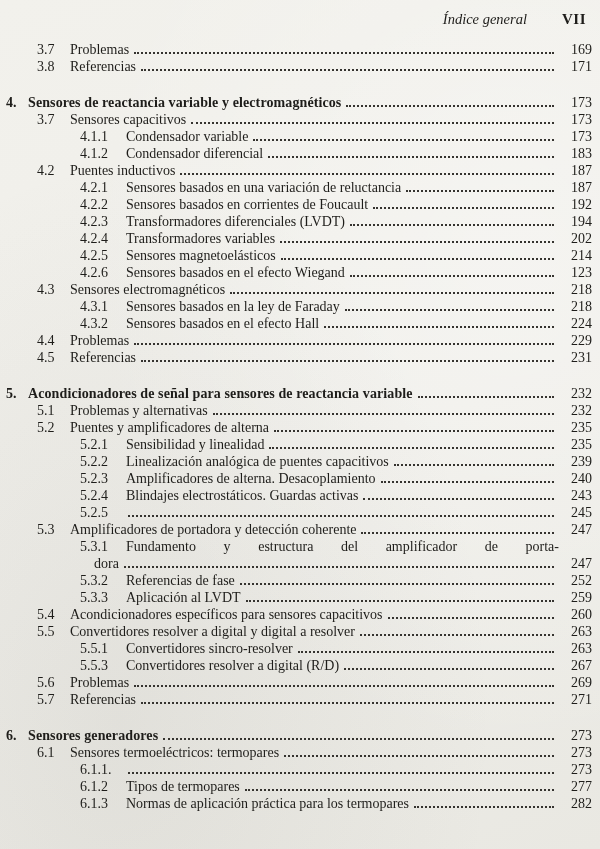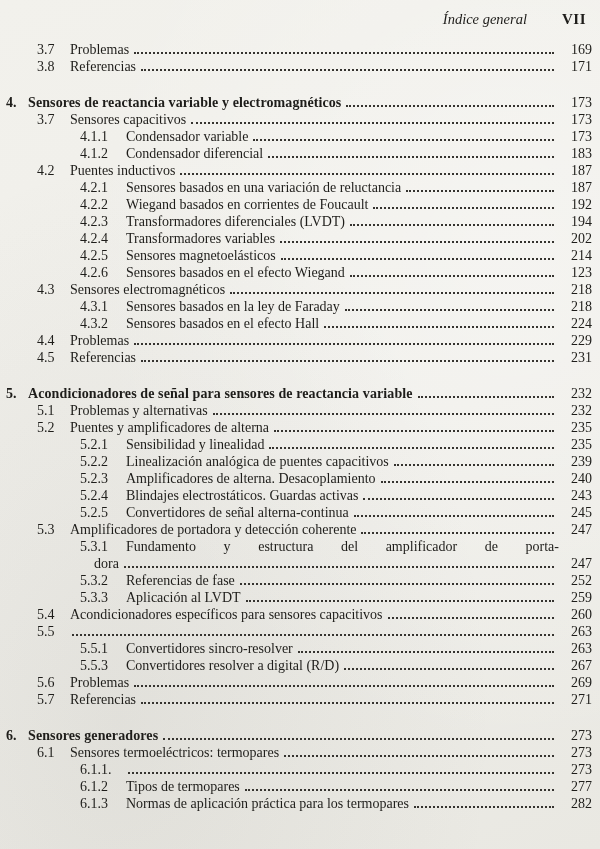--- a/index.html
+++ b/index.html
@@ -110,21 +110,21 @@
         <span class="pg">187</span>
       </div>
       <div class="row subsection">
         <span class="num">4.2.1</span>
         <span class="title">Sensores basados en una variación de reluctancia</span>
         <span class="dots"></span>
         <span class="pg">187</span>
       </div>
       <div class="row subsection">
         <span class="num">4.2.2</span>
-        <span class="title">Wiegand basados en corrientes de Foucault</span>
+        <span class="title">Sensores basados en corrientes de Foucault</span>
         <span class="dots"></span>
         <span class="pg">192</span>
       </div>
       <div class="row subsection">
         <span class="num">4.2.3</span>
         <span class="title">Transformadores diferenciales (LVDT)</span>
         <span class="dots"></span>
         <span class="pg">194</span>
       </div>
       <div class="row subsection">
@@ -212,21 +212,20 @@
         <span class="pg">240</span>
       </div>
       <div class="row subsection">
         <span class="num">5.2.4</span>
         <span class="title">Blindajes electrostáticos. Guardas activas</span>
         <span class="dots"></span>
         <span class="pg">243</span>
       </div>
       <div class="row subsection">
         <span class="num">5.2.5</span>
-        <span class="title">Convertidores de señal alterna-continua</span>
         <span class="dots"></span>
         <span class="pg">245</span>
       </div>
       <div class="row section">
         <span class="num">5.3</span>
         <span class="title">Amplificadores de portadora y detección coherente</span>
         <span class="dots"></span>
         <span class="pg">247</span>
       </div>
       <div class="row subsection">
@@ -252,20 +251,21 @@
         <span class="pg">259</span>
       </div>
       <div class="row section">
         <span class="num">5.4</span>
         <span class="title">Acondicionadores específicos para sensores capacitivos</span>
         <span class="dots"></span>
         <span class="pg">260</span>
       </div>
       <div class="row section">
         <span class="num">5.5</span>
+        <span class="title">Convertidores resolver a digital y digital a resolver</span>
         <span class="dots"></span>
         <span class="pg">263</span>
       </div>
       <div class="row subsection">
         <span class="num">5.5.1</span>
         <span class="title">Convertidores sincro-resolver</span>
         <span class="dots"></span>
         <span class="pg">263</span>
       </div>
       <div class="row subsection">

